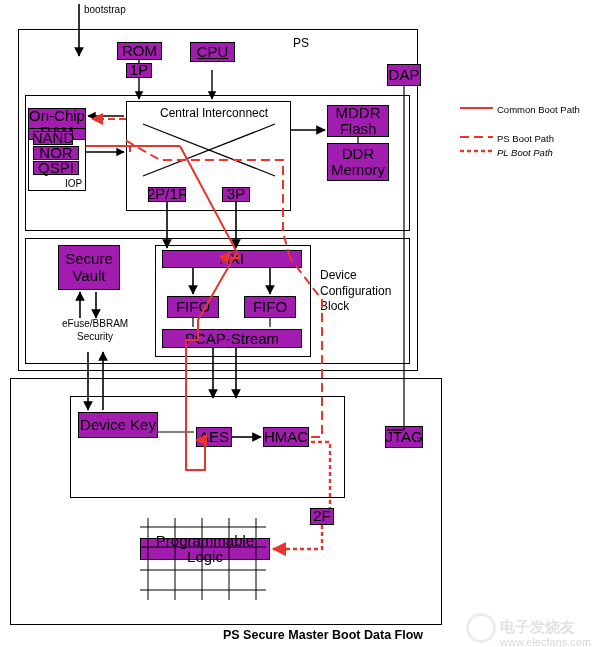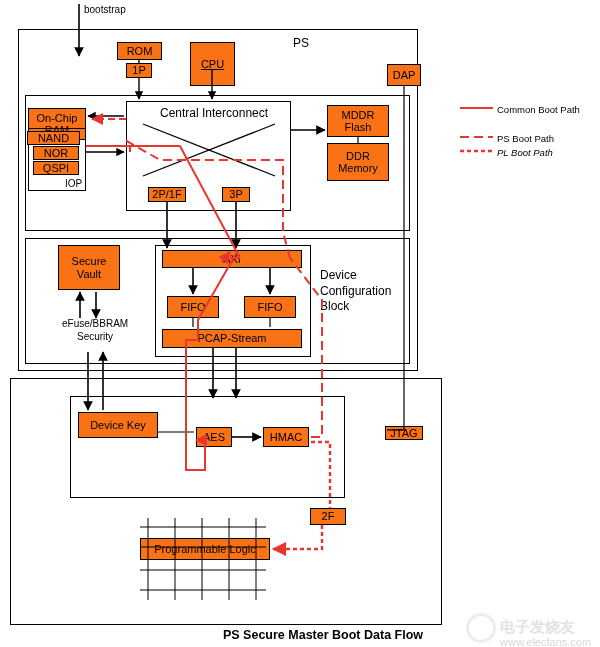--- a/index.html
+++ b/index.html
@@ -15,26 +15,26 @@
     position: relative;
     width: 600px;
     height: 647px;
     overflow: hidden;
     background: #ffffff;
   }
   .box {
     position: absolute;
     box-sizing: border-box;
     border: 1px solid #000000;
-    background: #f97316;
+    background: #a21caf;
     display: flex;
     align-items: center;
     justify-content: center;
     text-align: center;
-    font-size: 11px;
+    font-size: 15px;
     line-height: 1.1;
     color: #000000;
   }
   .plainbox {
     position: absolute;
     box-sizing: border-box;
     border: 1px solid #000000;
     background: transparent;
   }
   .lbl {
@@ -105,33 +105,33 @@
 
   <div class="plainbox" style="left:10px; top:378px; width:432px; height:247px;"></div>
   <div class="plainbox" style="left:70px; top:396px; width:275px; height:102px;"></div>
 
   <div class="box" style="left:117px; top:42px; width:45px; height:18px;">
     <span>ROM</span>
   </div>
   <div class="box" style="left:126px; top:63px; width:26px; height:15px;">
     <span>1P</span>
   </div>
-  <div class="box" style="left:190px; top:42px; width:45px; height:44px;text-decoration:underline;">
+  <div class="box" style="left:190px; top:42px; width:45px; height:20px;text-decoration:underline;">
     <span>CPU</span>
   </div>
   <div class="box" style="left:387px; top:64px; width:34px; height:22px;">
     <span>DAP</span>
   </div>
 
   <div class="box" style="left:28px; top:108px; width:58px; height:32px; white-space:pre-line;">
     <span style="white-space:pre-line;">On-Chip
 RAM</span>
   </div>
   <div class="plainbox" style="left:28px; top:128px; width:58px; height:63px;"></div>
-  <div class="box" style="left:27px; top:131px; width:53px; height:14px;align-items:center;">
+  <div class="box" style="left:33px; top:131px; width:40px; height:14px;align-items:center;">
     <span>NAND</span>
   </div>
   <div class="box" style="left:33px; top:146px; width:46px; height:14px;">
     <span>NOR</span>
   </div>
   <div class="box" style="left:33px; top:161px; width:46px; height:14px;">
     <span>QSPI</span>
   </div>
   <div class="lbl" style="left:45px; top:178px;padding-left:20px;">IOP</div>
 
@@ -166,37 +166,37 @@
 
   <div class="box" style="left:162px; top:250px; width:140px; height:18px;">
     <span>AXI</span>
   </div>
   <div class="box" style="left:167px; top:296px; width:52px; height:22px;">
     <span>FIFO</span>
   </div>
   <div class="box" style="left:244px; top:296px; width:52px; height:22px;">
     <span>FIFO</span>
   </div>
-  <div class="box" style="left:162px; top:329px; width:140px; height:19px;">
+  <div class="box" style="left:162px; top:329px; width:140px; height:19px;align-items:flex-end;">
     <span>PCAP-Stream</span>
   </div>
 
   <div class="box" style="left:78px; top:412px; width:80px; height:26px;">
     <span>Device Key</span>
   </div>
   <div class="box" style="left:196px; top:427px; width:36px; height:20px;">
     <span>AES</span>
   </div>
   <div class="box" style="left:263px; top:427px; width:46px; height:20px;">
     <span>HMAC</span>
   </div>
-  <div class="box" style="left:385px; top:426px; width:38px; height:14px;">
+  <div class="box" style="left:385px; top:426px; width:38px; height:22px;">
     <span>JTAG</span>
   </div>
-  <div class="box" style="left:310px; top:508px; width:36px; height:17px;">
+  <div class="box" style="left:310px; top:508px; width:24px; height:17px;">
     <span>2F</span>
   </div>
   <div class="box" style="left:140px; top:538px; width:130px; height:22px;">
     <span>Programmable Logic</span>
   </div>
 
   <div class="lbl" style="left:84px; top:4px;">bootstrap</div>
 
   <div>
     <div class="legend-item" style="left:497px; top:104px;">Common Boot Path</div>

